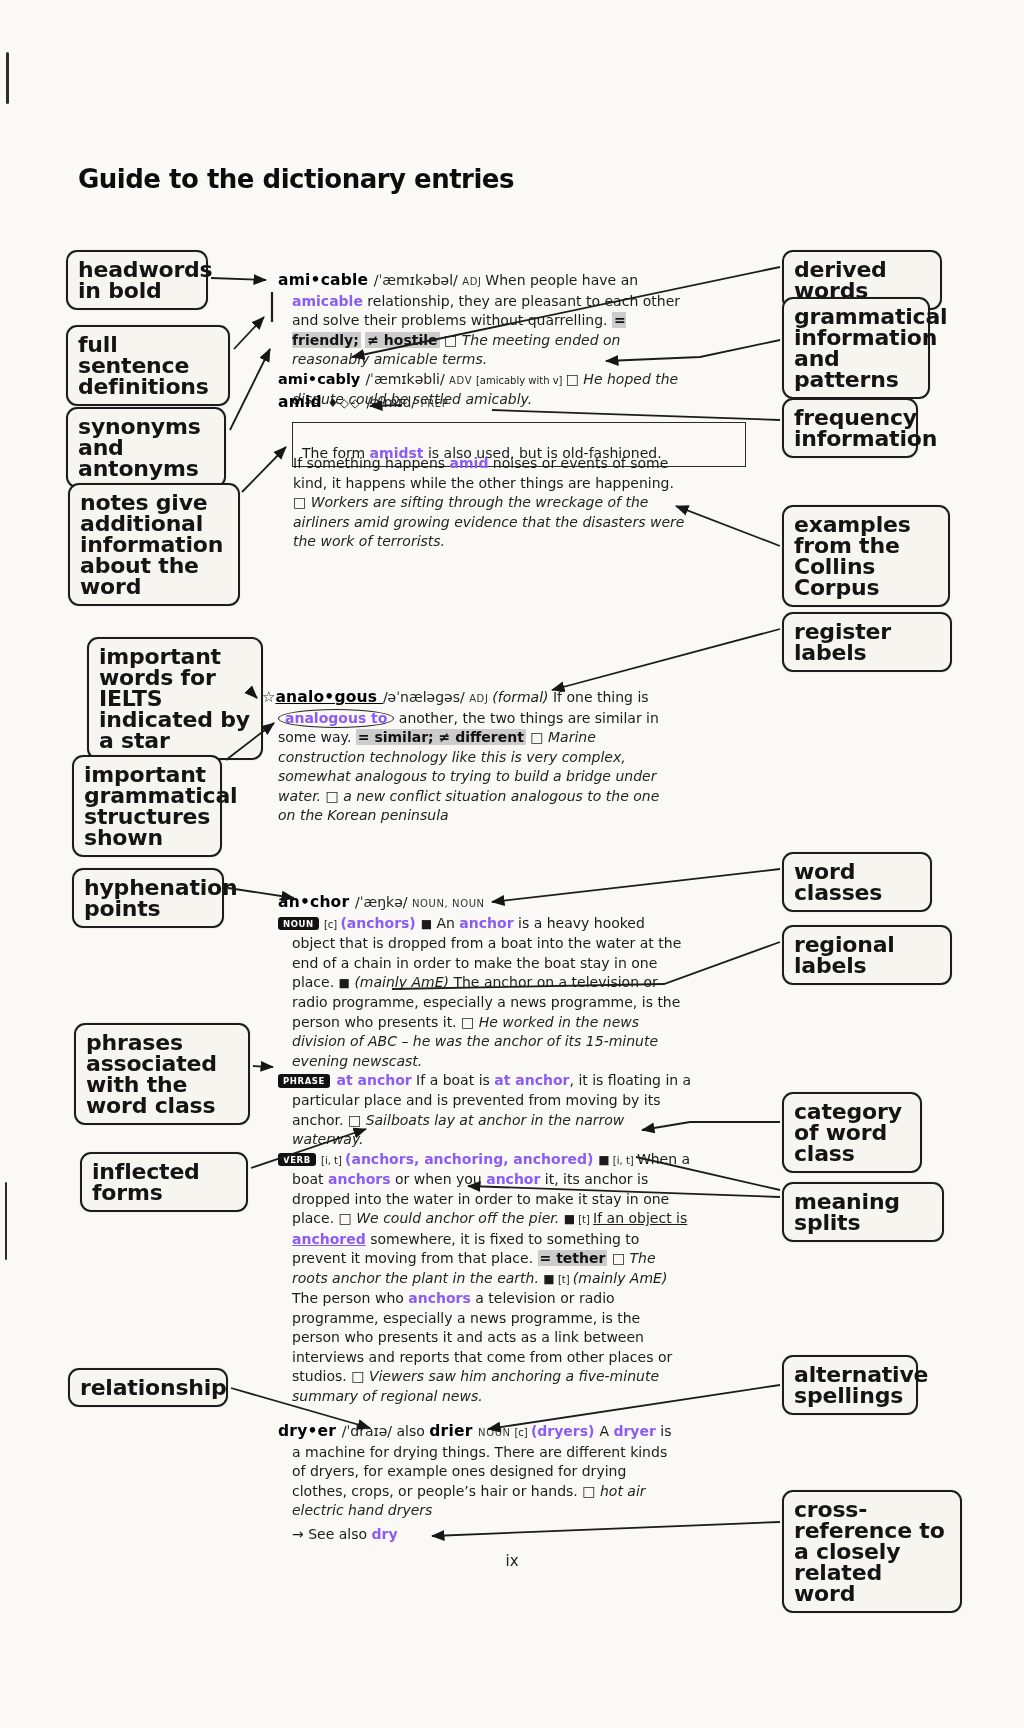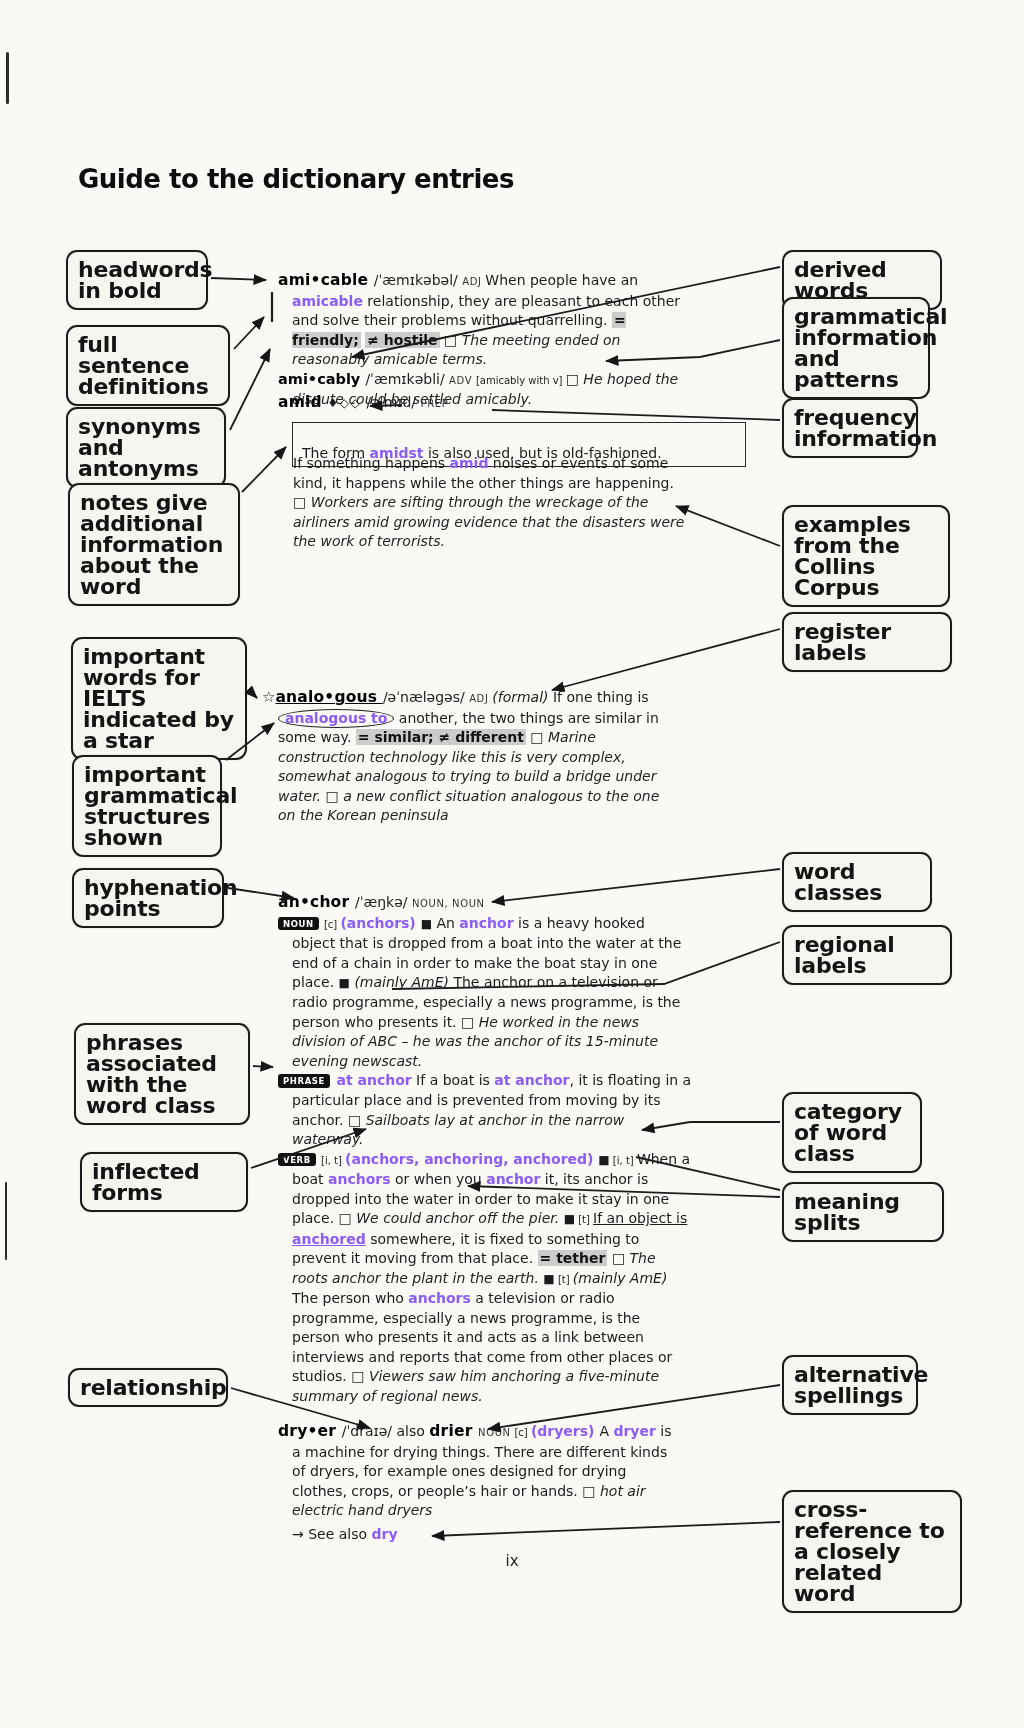--- a/index.html
+++ b/index.html
@@ -47,21 +47,21 @@
 
   <div class="artifact" style="left:6px;top:52px;width:3px;height:52px"></div>
   <div class="artifact" style="left:5px;top:1182px;width:2px;height:78px"></div>
 
   <h1 class="title">Guide to the dictionary entries</h1>
 
   <div class="callout" style="left:66px;top:250px;width:118px">headwords in bold</div>
   <div class="callout" style="left:66px;top:325px;width:140px">full sentence definitions</div>
   <div class="callout" style="left:66px;top:407px;width:136px">synonyms and antonyms</div>
   <div class="callout" style="left:68px;top:483px;width:148px">notes give additional information about the word</div>
-  <div class="callout" style="left:71px;top:637px;width:152px">important words for IELTS indicated by a star</div>
+  <div class="callout" style="left:87px;top:637px;width:152px">important words for IELTS indicated by a star</div>
   <div class="callout" style="left:72px;top:755px;width:126px">important grammatical structures shown</div>
   <div class="callout" style="left:72px;top:868px;width:128px">hyphenation points</div>
   <div class="callout" style="left:74px;top:1023px;width:152px">phrases associated with the word class</div>
   <div class="callout" style="left:80px;top:1152px;width:144px">inflected forms</div>
   <div class="callout" style="left:68px;top:1368px;width:136px">relationship</div>
 
   <div class="callout" style="left:782px;top:250px;width:136px">derived words</div>
   <div class="callout" style="left:782px;top:297px;width:124px">grammatical information and patterns</div>
   <div class="callout" style="left:782px;top:398px;width:112px">frequency information</div>
   <div class="callout" style="left:782px;top:505px;width:144px">examples from the Collins Corpus</div>

